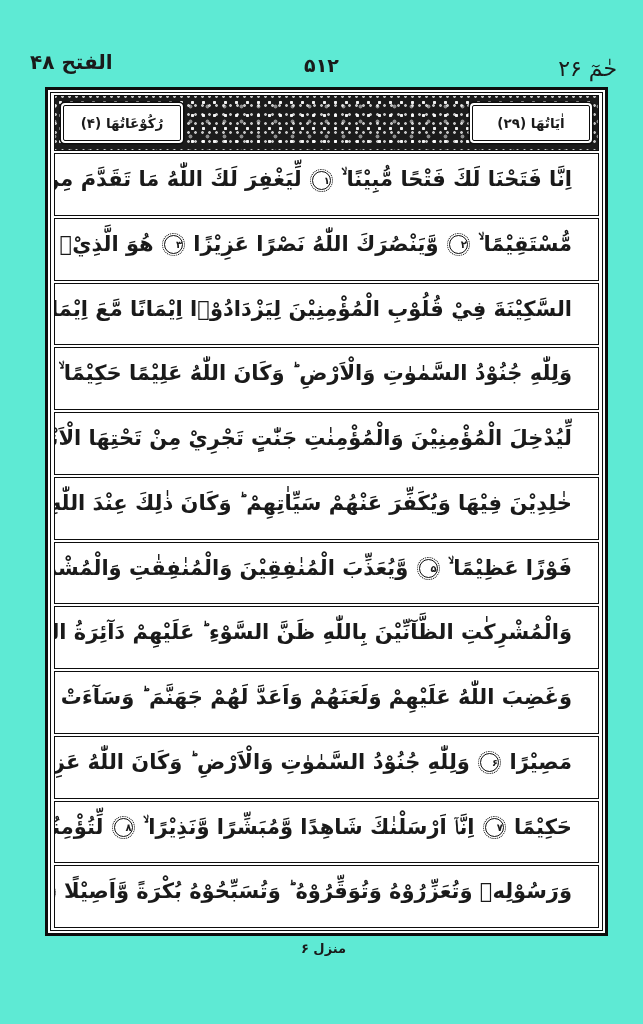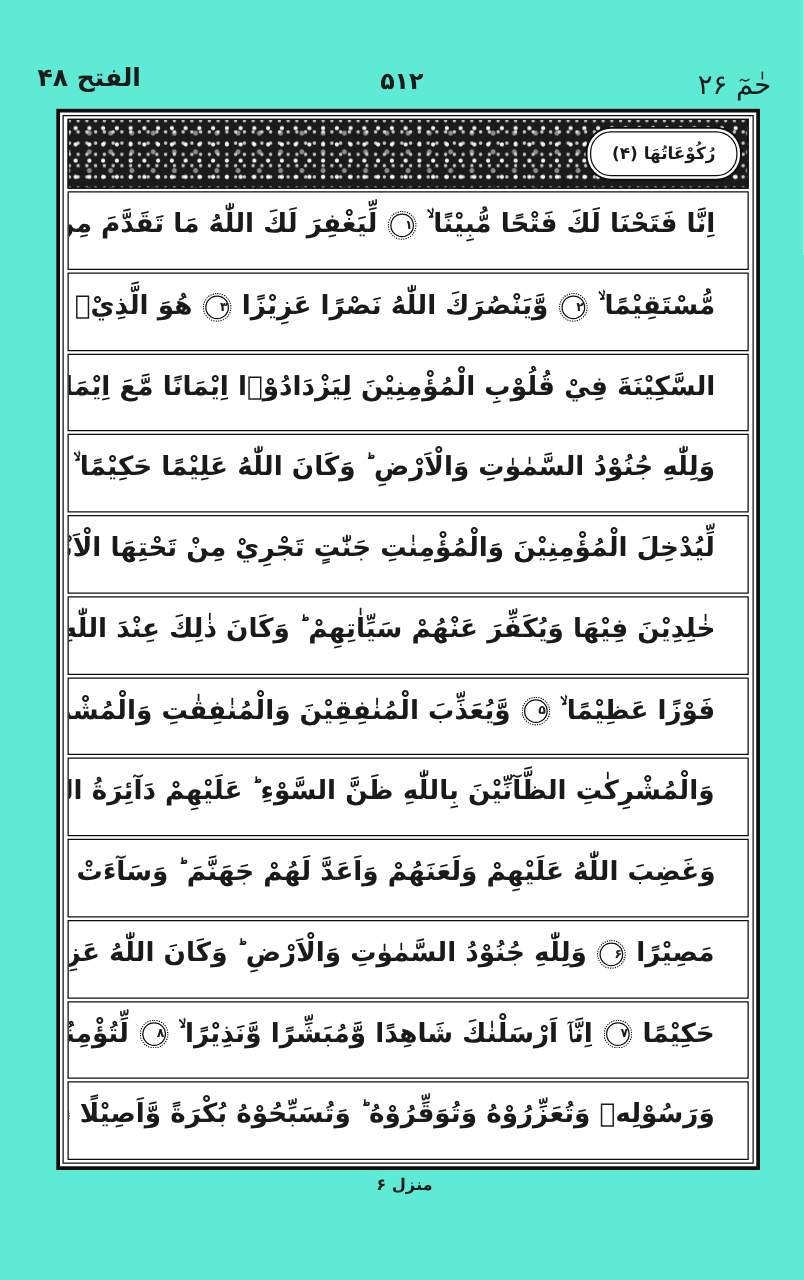--- a/index.html
+++ b/index.html
@@ -55,21 +55,21 @@
     background-size:11px 13px, 7px 9px, 17px 15px;
     background-position:0 0, 4px 5px, 8px 3px;
     display:flex; align-items:center; justify-content:space-between;
     direction:rtl; padding:0 8px;
     margin-bottom:2px;
   }
   .cartouche {
     background:#fff;
     border:1.5px solid #0d0d0d;
     box-shadow:0 0 0 2px #ffffff, 0 0 0 3.5px #0d0d0d;
-    border-radius:17px;
+    border-radius:2px;
     height:36px;
     display:flex; align-items:center; justify-content:center;
     font-weight:bold; white-space:nowrap;
     padding:0 12px;
   }
   .cartouche.side { font-size:13.5px; min-width:118px; }
   .cartouche.center { font-size:17px; min-width:200px; }
   
   .bismillah-row {
     flex:0 0 59px;
@@ -124,20 +124,21 @@
   <div class="running-header">
     <span class="hdr-surah">الفتح ۴۸</span>
     <span class="hdr-page">۵۱۲</span>
     <span class="hdr-juz">حٰمٓ ۲۶</span>
   </div>
 
   <div class="frame">
     <div class="frame-inner">
 
       <div class="title-band">
+        <span class="cartouche side">اٰيَاتُهَا (۲۹)</span>
         <span class="cartouche side">رُكُوْعَاتُهَا (۴)</span>
       </div>
 
 
       <div class="lines-wrap">
           <div class="text-row"><span class="seg">اِنَّا فَتَحْنَا لَكَ فَتْحًا مُّبِيْنًا ۙ</span> <span class="vmark">۱</span> <span class="seg">لِّيَغْفِرَ لَكَ اللّٰهُ مَا تَقَدَّمَ مِنْ</span></div>
           <div class="text-row"><span class="seg">مُّسْتَقِيْمًا ۙ</span> <span class="vmark">۲</span> <span class="seg">وَّيَنْصُرَكَ اللّٰهُ نَصْرًا عَزِيْزًا</span> <span class="vmark">۳</span> <span class="seg">هُوَ الَّذِيْۤ اَنْزَلَ</span></div>
           <div class="text-row"><span class="seg">السَّكِيْنَةَ فِيْ قُلُوْبِ الْمُؤْمِنِيْنَ لِيَزْدَادُوْۤا اِيْمَانًا مَّعَ اِيْمَانِهِمْ ؕ</span></div>
           <div class="text-row"><span class="seg">وَلِلّٰهِ جُنُوْدُ السَّمٰوٰتِ وَالْاَرْضِ ؕ وَكَانَ اللّٰهُ عَلِيْمًا حَكِيْمًا ۙ</span> <span class="vmark">۴</span></div>
           <div class="text-row"><span class="seg">لِّيُدْخِلَ الْمُؤْمِنِيْنَ وَالْمُؤْمِنٰتِ جَنّٰتٍ تَجْرِيْ مِنْ تَحْتِهَا الْاَنْهٰرُ</span></div>

